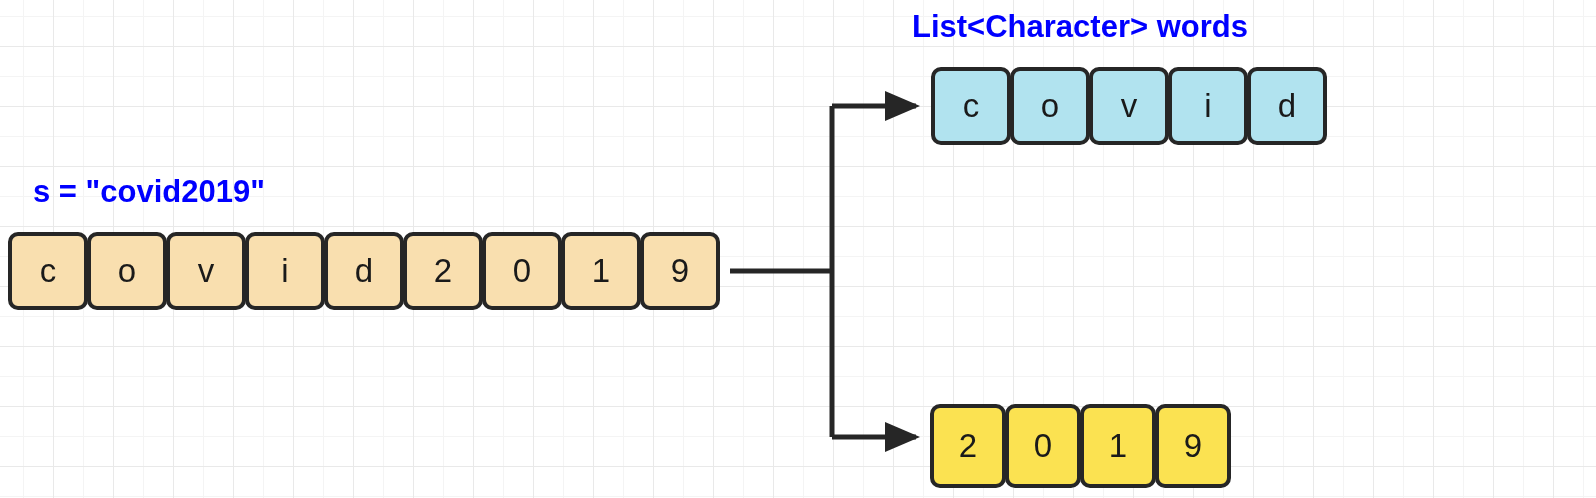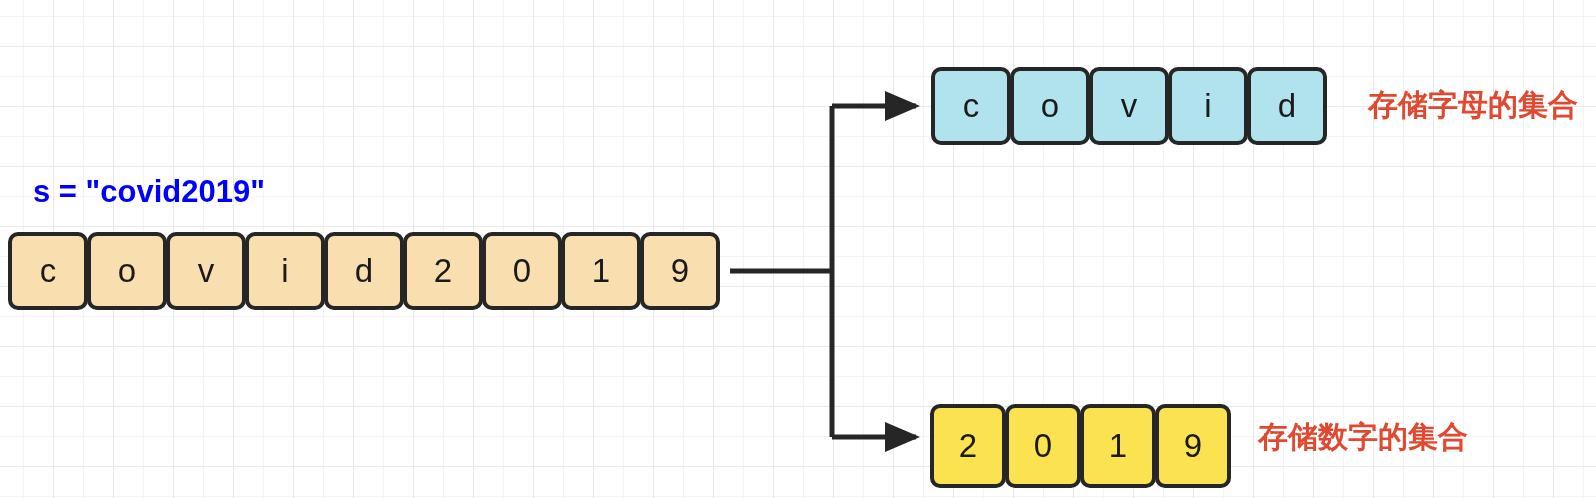--- a/index.html
+++ b/index.html
@@ -91,30 +91,30 @@
 
     <path d="M 730,271 L 832,271" stroke="#262626" stroke-width="5" fill="none"></path>
 
     <path d="M 832,106 L 832,437" stroke="#262626" stroke-width="5" fill="none"></path>
 
     <path d="M 832,106 L 916,106" stroke="#262626" stroke-width="5" fill="none" marker-end="url(#arrowhead)"></path>
 
     <path d="M 832,437 L 916,437" stroke="#262626" stroke-width="5" fill="none" marker-end="url(#arrowhead)"></path>
   </svg>
 
+  <div class="label-blue" style="left:912px; top:10px;">List&lt;Character&gt; words</div>
 
   <div class="array" id="words-array" style="left:931px; top:67px;">
       <div class="cell cell-blue" style="width: 80px; height: 78px;">c</div>
       <div class="cell cell-blue" style="width: 80px; height: 78px;">o</div>
       <div class="cell cell-blue" style="width: 80px; height: 78px;">v</div>
       <div class="cell cell-blue" style="width: 80px; height: 78px;">i</div>
       <div class="cell cell-blue" style="width: 80px; height: 78px;">d</div>
     </div>
 
-  <div class="label-red" style="left:1368px; top:88px;">存储字母的集合</div>
 
   <div class="label-blue" style="left:33px; top:175px;">s = "covid2019"</div>
 
   <div class="array" id="source-array" style="left:8px; top:232px;">
       <div class="cell cell-orange" style="width: 80px; height: 78px;">c</div>
       <div class="cell cell-orange" style="width: 80px; height: 78px;">o</div>
       <div class="cell cell-orange" style="width: 80px; height: 78px;">v</div>
       <div class="cell cell-orange" style="width: 80px; height: 78px;">i</div>
       <div class="cell cell-orange" style="width: 80px; height: 78px;">d</div>
       <div class="cell cell-orange" style="width: 80px; height: 78px;">2</div>
@@ -124,15 +124,14 @@
     </div>
 
 
   <div class="array" id="nums-array" style="left:930px; top:404px;">
       <div class="cell cell-yellow" style="width: 76px; height: 84px;">2</div>
       <div class="cell cell-yellow" style="width: 76px; height: 84px;">0</div>
       <div class="cell cell-yellow" style="width: 76px; height: 84px;">1</div>
       <div class="cell cell-yellow" style="width: 76px; height: 84px;">9</div>
     </div>
 
-  <div class="label-red" style="left:1258px; top:420px;">存储数字的集合</div>
 
 </div>
 
 </body></html>

